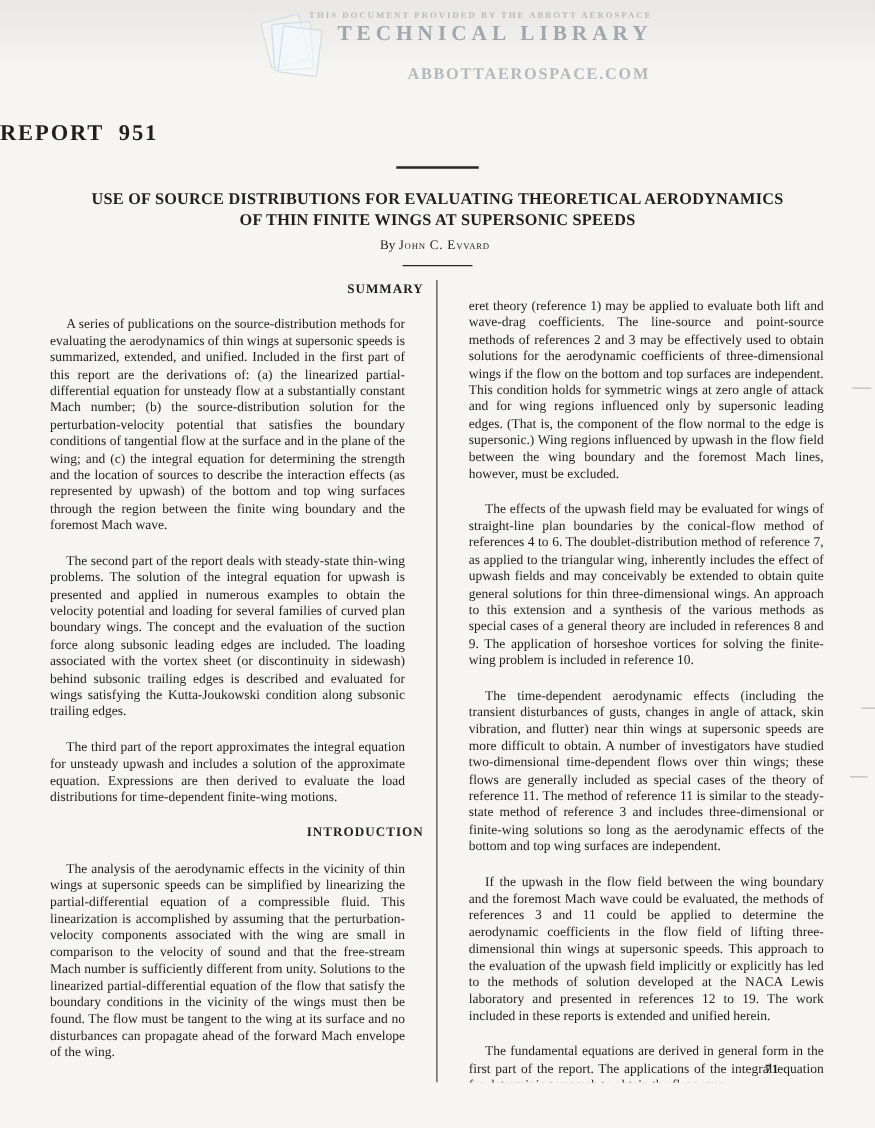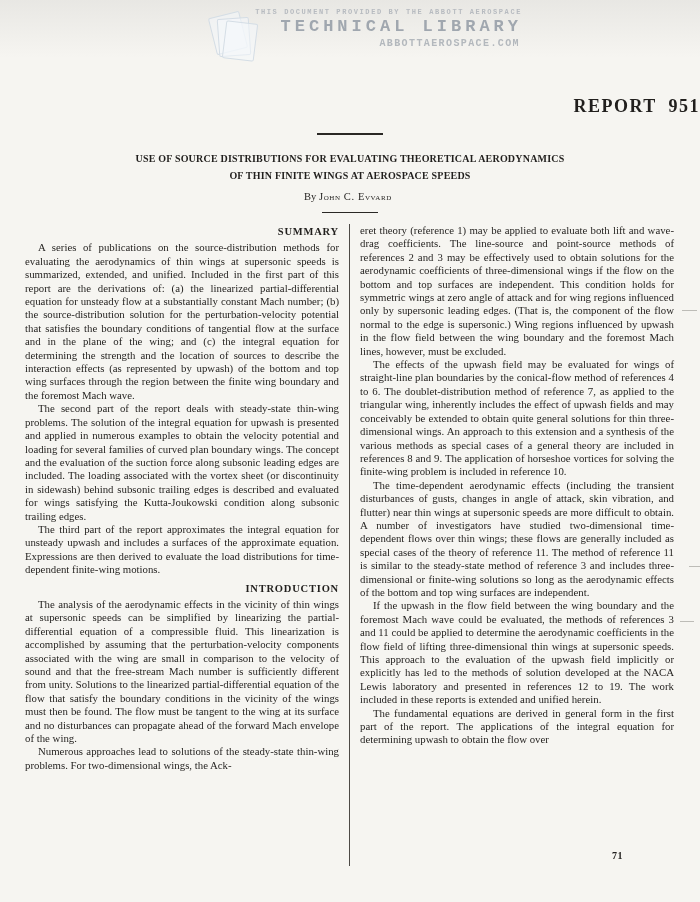--- a/index.html
+++ b/index.html
@@ -9,59 +9,59 @@
     font-family:"Liberation Serif","DejaVu Serif",serif;
     color:#211f1d;
   }
   .page::before{
     content:""; position:absolute; left:0; top:0; width:700px; height:58px;
     background:linear-gradient(to bottom, rgba(196,195,192,0.28), rgba(196,195,192,0.0));
     pointer-events:none;
   }
   
   .watermark { position:absolute; left:230px; top:8px; width:292px; text-align:right;
-    font-family:Liberation Mono, monospace; user-select:none; }
+    font-family:Liberation Serif, serif; user-select:none; }
   .wm-line1 { font-size:7px; letter-spacing:1.6px; color:#b7bbc0; font-weight:bold; }
   .wm-line2 { font-size:17px; letter-spacing:4px; color:#a0a7af; font-weight:bold; margin-top:1px; }
-  .wm-line3 { font-size:10px; letter-spacing:1.4px; color:#b3b8bd; font-weight:bold; margin-top:2px; margin-right:2px; }
+  .wm-line3 { font-size:13px; letter-spacing:1.4px; color:#b3b8bd; font-weight:bold; margin-top:14px; margin-right:2px; }
   .wm-logo { position:absolute; left:-22px; top:4px; width:52px; height:50px; }
   .wm-logo .sheet {
     position:absolute; width:30px; height:36px; border:1px solid #d4dde5;
     background:rgba(244,248,251,0.55); border-radius:2px;
   }
   .wm-logo .s1 { left:4px;  top:2px;  transform:rotate(-14deg); }
   .wm-logo .s2 { left:10px; top:6px;  transform:rotate(-4deg); }
   .wm-logo .s3 { left:16px; top:10px; transform:rotate(7deg); }
   
   .report-number {
-    position:absolute; left:0; top:96px; width:700px; text-align:right;
+    position:absolute; left:0; top:96px; width:700px; text-align:left;
     font-size:18px; font-weight:bold; letter-spacing:1.5px; margin:0; word-spacing:6px;
   }
   .rule { position:absolute; left:50%; background:#2a2825; }
   .rule1 { top:133px; width:66px; height:2px; margin-left:-33px; }
   .rule2 { top:212px; width:56px; height:1px; margin-left:-28px; }
   .main-title {
     position:absolute; left:10px; top:150px; width:680px; text-align:center;
-    font-size:10px; font-weight:bold; margin:0; line-height:17px; letter-spacing:0.2px;
+    font-size:13px; font-weight:bold; margin:0; line-height:17px; letter-spacing:0.2px;
   }
   .byline { position:absolute; left:0; top:191px; width:696px; text-align:center; font-size:10.5px; }
   .byline .author { font-variant:small-caps; letter-spacing:0.6px; }
   
   .columns {
     position:absolute; left:25px; top:224px; width:650px; height:642px;
     display:flex; overflow:hidden;
   }
   .col { width:314px; font-size:10.8px; line-height:13.4px; text-align:justify; }
   .col-divider { width:1px; background:#4d4a46; margin:0 10px; flex:none; }
   .col h3 {
     margin:1px 0 3px 0; text-align:right; font-size:10.5px;
     letter-spacing:0.8px; font-weight:bold;
   }
   .col h3.intro { margin-top:5px; }
-  .col p { margin:0; text-indent:13px; }
+  .col p { margin:15px; text-indent:13px; }
   .col p.italic { }
   .col p.noindent { text-indent:0; }
   
   .page-number { position:absolute; left:612px; top:850px; font-size:10px; font-weight:bold; letter-spacing:0.5px; }
   .artifact { position:absolute; background:#bdbcb7; }
   .a1 { right:3px;  top:310px; width:15px; height:1px; }
   .a2 { right:0px;  top:566px; width:11px; height:1px; }
   .a3 { right:6px;  top:621px; width:14px; height:1px; }
 </style>
 </head>
@@ -78,36 +78,36 @@
     <div class="wm-line1">THIS DOCUMENT PROVIDED BY THE ABBOTT AEROSPACE</div>
     <div class="wm-line2">TECHNICAL LIBRARY</div>
     <div class="wm-line3">ABBOTTAEROSPACE.COM</div>
   </div>
 
   <h1 class="report-number">REPORT 951</h1>
   <div class="rule rule1"></div>
 
   <h2 class="main-title">
     <span>USE OF SOURCE DISTRIBUTIONS FOR EVALUATING THEORETICAL AERODYNAMICS</span><br>
-    <span>OF THIN FINITE WINGS AT AEROSPACE SPEEDS</span>
+    <span>OF THIN FINITE WINGS AT SUPERSONIC SPEEDS</span>
   </h2>
 
   <div class="byline">
     <span>By</span>
     <span class="author">John C. Evvard</span>
   </div>
   <div class="rule rule2"></div>
 
   <div class="columns">
 
     <div class="col">
       <h3>SUMMARY</h3>
       <p class="italic">A series of publications on the source-distribution methods for evaluating the aerodynamics of thin wings at supersonic speeds is summarized, extended, and unified.  Included in the first part of this report are the derivations of: (a) the linearized partial-differential equation for unsteady flow at a substantially constant Mach number; (b) the source-distribution solution for the perturbation-velocity potential that satisfies the boundary conditions of tangential flow at the surface and in the plane of the wing; and (c) the integral equation for determining the strength and the location of sources to describe the interaction effects (as represented by upwash) of the bottom and top wing surfaces through the region between the finite wing boundary and the foremost Mach wave.</p>
       <p class="italic">The second part of the report deals with steady-state thin-wing problems.  The solution of the integral equation for upwash is presented and applied in numerous examples to obtain the velocity potential and loading for several families of curved plan boundary wings.  The concept and the evaluation of the suction force along subsonic leading edges are included.  The loading associated with the vortex sheet (or discontinuity in sidewash) behind subsonic trailing edges is described and evaluated for wings satisfying the Kutta-Joukowski condition along subsonic trailing edges.</p>
-      <p class="italic">The third part of the report approximates the integral equation for unsteady upwash and includes a surfaces of the approximate equation.  Expressions are then derived to evaluate the load distributions for time-dependent finite-wing motions.</p>
+      <p class="italic">The third part of the report approximates the integral equation for unsteady upwash and includes a solution of the approximate equation.  Expressions are then derived to evaluate the load distributions for time-dependent finite-wing motions.</p>
       <h3 class="intro">INTRODUCTION</h3>
       <p>The analysis of the aerodynamic effects in the vicinity of thin wings at supersonic speeds can be simplified by linearizing the partial-differential equation of a compressible fluid.  This linearization is accomplished by assuming that the perturbation-velocity components associated with the wing are small in comparison to the velocity of sound and that the free-stream Mach number is sufficiently different from unity.  Solutions to the linearized partial-differential equation of the flow that satisfy the boundary conditions in the vicinity of the wings must then be found.  The flow must be tangent to the wing at its surface and no disturbances can propagate ahead of the forward Mach envelope of the wing.</p>
       <p>Numerous approaches lead to solutions of the steady-state thin-wing problems.  For two-dimensional wings, the Ack-</p>
     </div>
 
     <div class="col-divider"></div>
 
     <div class="col">
       <p class="noindent">eret theory (reference 1) may be applied to evaluate both lift and wave-drag coefficients.  The line-source and point-source methods of references 2 and 3 may be effectively used to obtain solutions for the aerodynamic coefficients of three-dimensional wings if the flow on the bottom and top surfaces are independent.  This condition holds for symmetric wings at zero angle of attack and for wing regions influenced only by supersonic leading edges.  (That is, the component of the flow normal to the edge is supersonic.)  Wing regions influenced by upwash in the flow field between the wing boundary and the foremost Mach lines, however, must be excluded.</p>
       <p>The effects of the upwash field may be evaluated for wings of straight-line plan boundaries by the conical-flow method of references 4 to 6.  The doublet-distribution method of reference 7, as applied to the triangular wing, inherently includes the effect of upwash fields and may conceivably be extended to obtain quite general solutions for thin three-dimensional wings.  An approach to this extension and a synthesis of the various methods as special cases of a general theory are included in references 8 and 9.  The application of horseshoe vortices for solving the finite-wing problem is included in reference 10.</p>

